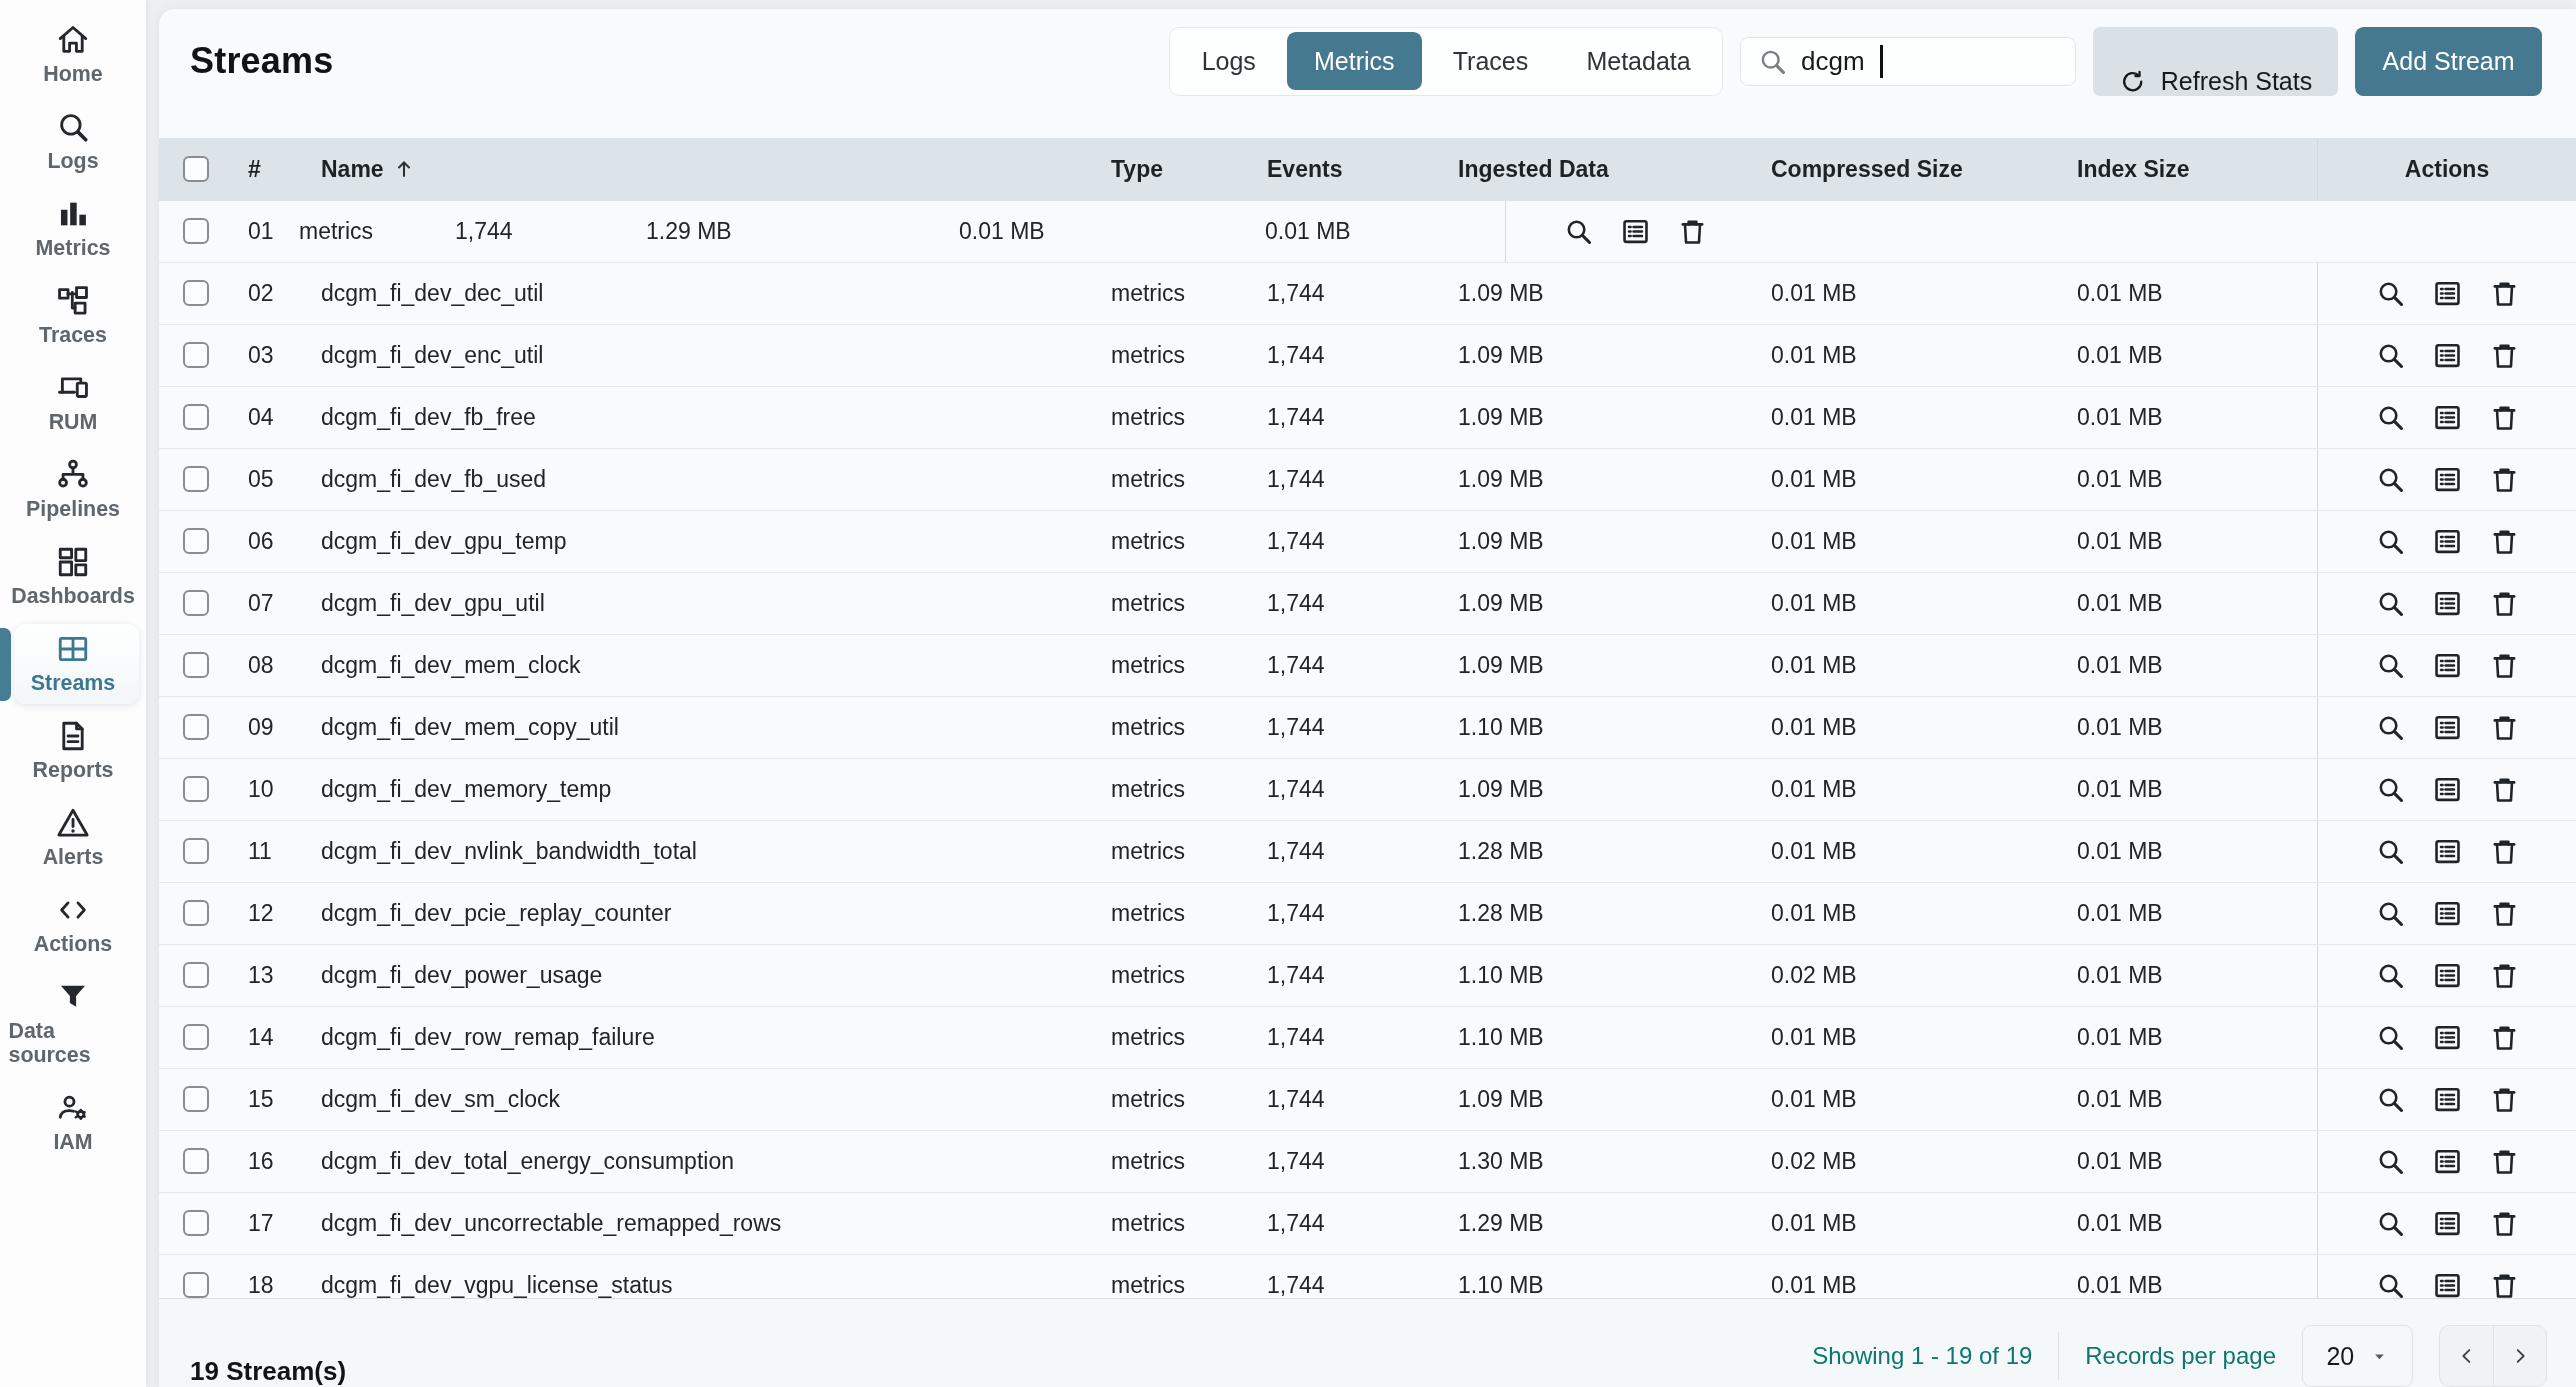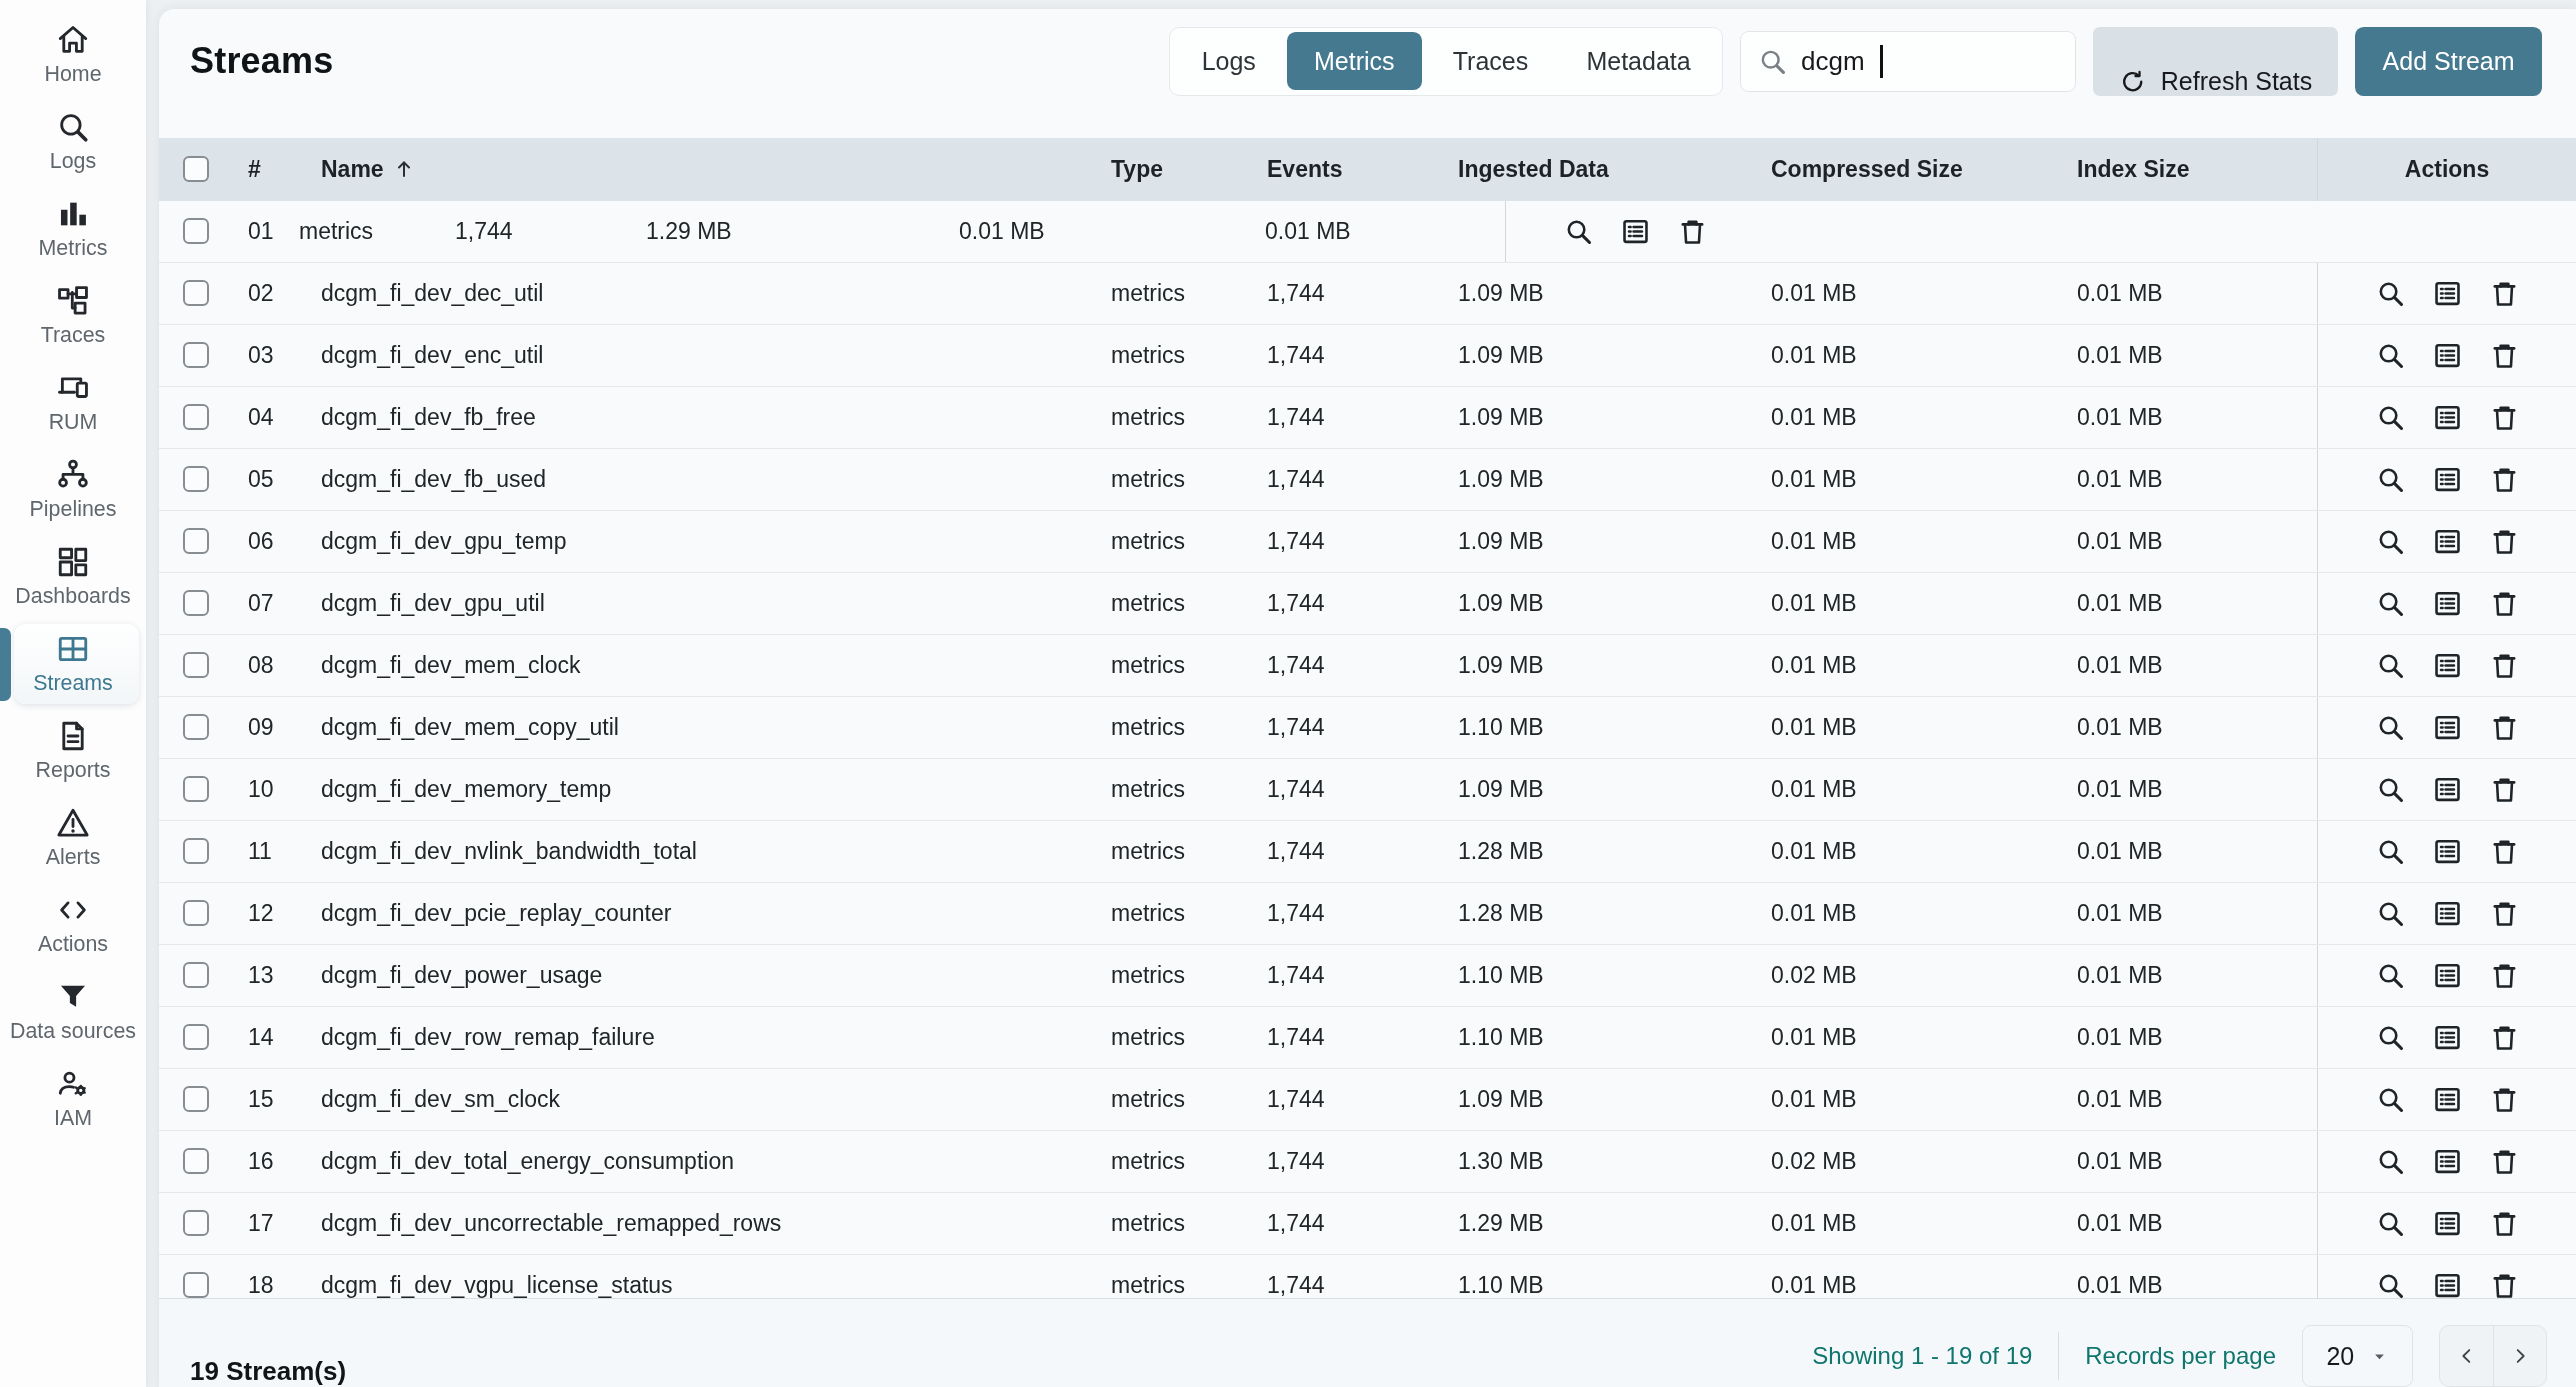--- a/index.html
+++ b/index.html
@@ -24,20 +24,21 @@
     position: relative;
     width:100%;
     padding: 11px 3.4px 12px;
     display:flex; flex-direction:column; align-items:center; gap:6px;
     cursor:pointer;
   }
   .nav-item .nav-icon { width:34px; height:34px; color:#24282C; display:block; }
   .nav-item .nav-label {
     font-size:21.4px; color:#5F666C; line-height:1.12; text-align:left;
     max-width:129px;
+    font-weight:bold;
   }
   .nav-item.active { z-index:1; }
   .nav-item.active .nav-chip {
     position:absolute; inset:3.4px 6.9px 3.4px 13.7px;
     background:linear-gradient(180deg,#FEFFFF,#F3F6F8);
     border-radius:12px;
     box-shadow:0 1.7px 6.9px rgba(50,70,85,.14);
     z-index:-1;
   }
   .nav-item.active::before {
@@ -70,21 +71,21 @@
     padding:4.3px; height:69px;
   }
   .tab {
     display:flex; align-items:center; padding:0 27.4px;
     font-size:25px; color:#2E3337; border-radius:8.6px; cursor:pointer;
     white-space:nowrap;
   }
   .tab.selected { background:#45798F; color:#FFFFFF; }
 
   .search-box {
-    width:336px; height:61px; background:#FDFEFE;
+    width:336px; height:49px; background:#FDFEFE;
     border:1.7px solid #E1E5E8; border-radius:8.6px;
     display:flex; align-items:center; padding:12px 17px; gap:13.7px; cursor:text;
   }
   .search-box .search-glyph { width:29px; height:29px; color:#7A8085; flex:0 0 auto; }
   .search-text { font-size:26px; color:#17191C; }
   .text-caret { width:2.6px; height:33px; background:#0E1114; margin-left:1.7px; }
 
   .refresh-btn {
     height:69px; padding:0 26px; border:none; cursor:pointer;
     background:#D9E1E6; border-radius:6.9px;

